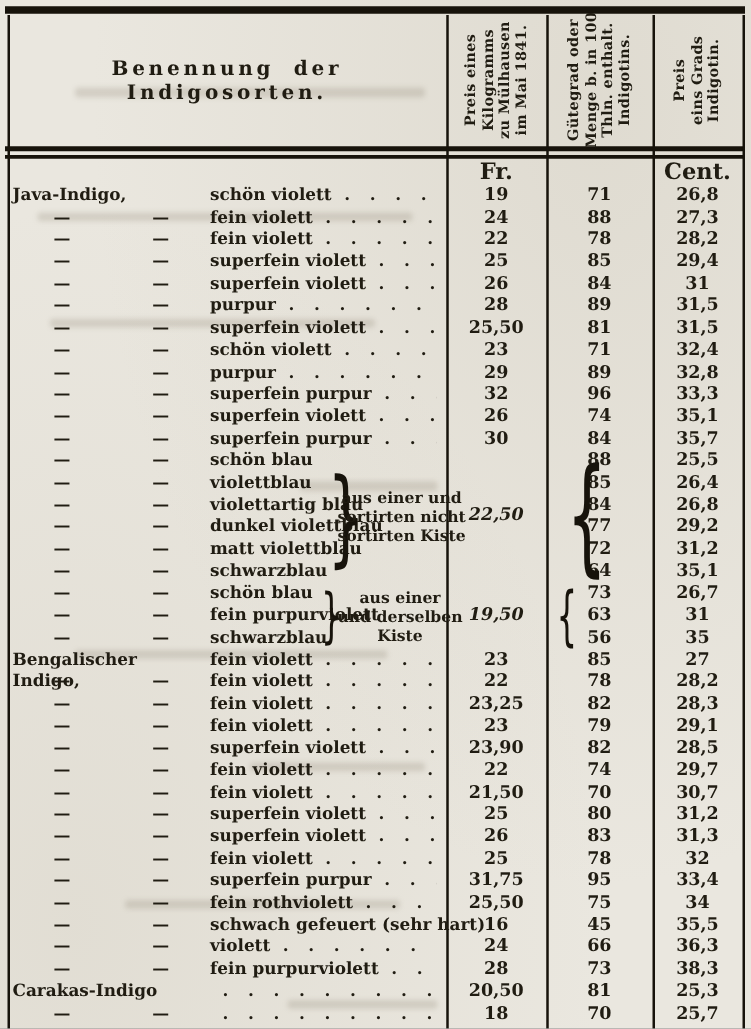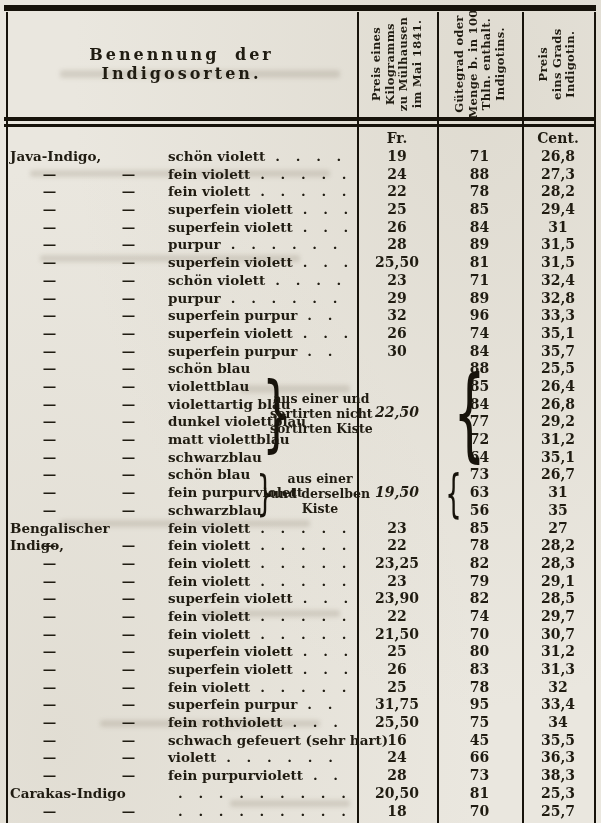--- a/index.html
+++ b/index.html
@@ -17,21 +17,21 @@
   
   .hrule{position:absolute; left:4px; width:592px; background:#17130b;}
   .vline{position:absolute; width:2px; background:#17130b; top:12px; bottom:0;}
   
   .title-cell{position:absolute; left:6px; top:12px; width:351px; height:104px;
     display:flex; align-items:center; justify-content:center; text-align:center;}
   .title-cell .t{font-size:16px; letter-spacing:3px; word-spacing:7px;}
   .colhead{position:absolute; top:12px; height:104px; display:flex; align-items:center; justify-content:center;}
   .colhead .rot{transform:rotate(-90deg); white-space:nowrap; text-align:center;
     font-size:11.5px; line-height:13.5px; letter-spacing:.3px;}
-  .unit{position:absolute; top:128px; height:20px; line-height:20px; text-align:center; font-size:14px;}
+  .unit{position:absolute; top:128px; height:20px; line-height:20px; text-align:center; font-size:18px;}
   
   #tbody{position:absolute; left:6px; top:148px; width:588px;}
   .row{display:grid; grid-template-columns:351px 80px 85px 72px; height:17.7px;}
   .row.grow{height:auto;}
   .c{overflow:visible;}
   .c.name{display:flex; align-items:baseline; line-height:17.7px; font-size:13.5px; padding-left:4px; box-sizing:border-box;}
   .narea{display:inline-flex; width:158px; flex:none;}
   .narea.txt{display:inline-block;}
   .dash{display:inline-block; width:79px; text-align:center;}
   .lbl{white-space:nowrap;text-align:center;}

